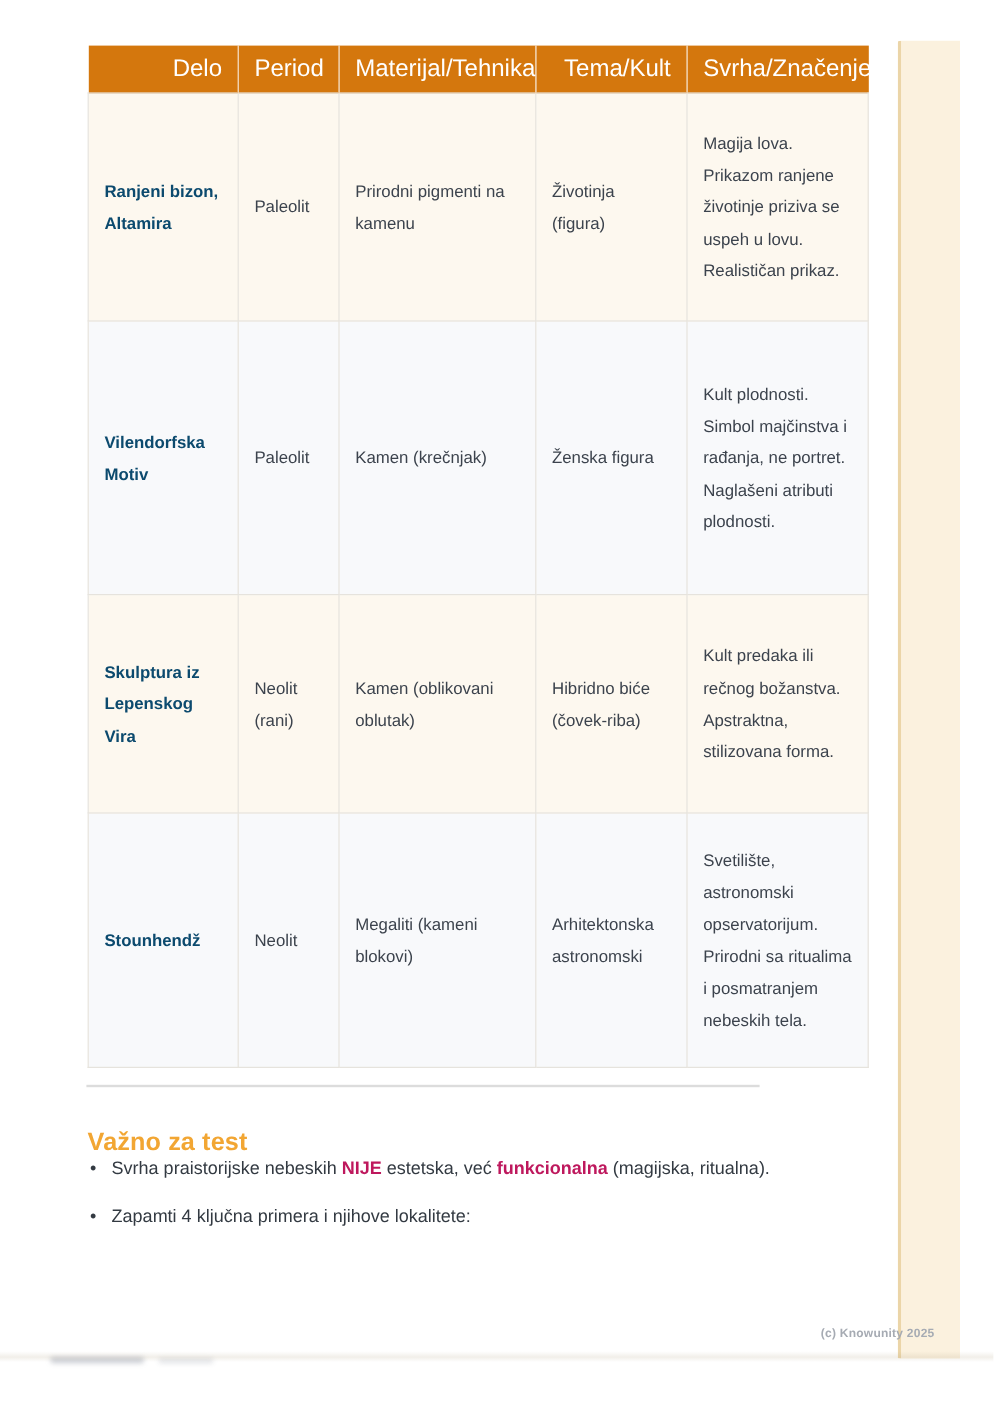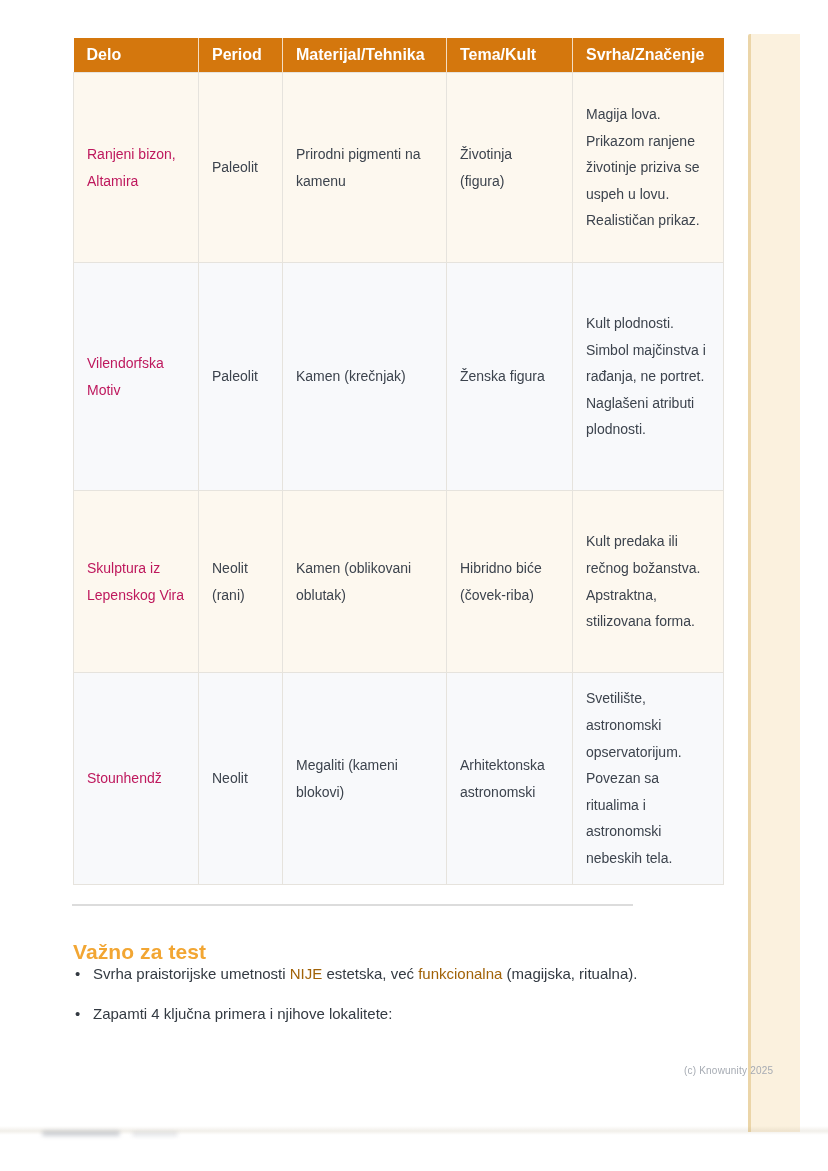--- a/index.html
+++ b/index.html
@@ -41,23 +41,23 @@
   table.art-table {
     position: absolute;
     left: 73px; top: 38px;
     width: 650px;
     border-collapse: collapse;
     table-layout: fixed;
   }
   .art-table th {
     background: #D4770D;
     color: #FFFFFF;
-    font-size: 16px;
-    font-weight: 700;
-    text-align: left;
+    font-size: 20px;
+    font-weight: 400;
+    text-align: right;
     padding: 8px 13px;
     height: 34px;
     box-sizing: border-box;
     border: none;
     border-right: 1px solid rgba(255,255,255,0.75);
     vertical-align: middle;
   }
   .art-table th:last-child { border-right: none; }
   .art-table td {
     border: 1px solid #E6E3DD;
@@ -69,22 +69,22 @@
     box-sizing: border-box;
     word-wrap: break-word;
   }
   .art-table tbody tr:nth-child(odd)  td { background: #FDF8EF; }
   .art-table tbody tr:nth-child(even) td { background: #F8F9FB; }
   .art-table tbody tr:nth-child(1) { height: 190px; }
   .art-table tbody tr:nth-child(2) { height: 228px; }
   .art-table tbody tr:nth-child(3) { height: 182px; }
   .art-table tbody tr:nth-child(4) { height: 212px; }
   .art-table td.col-delo {
-    font-weight: 400;
-    color: #be185d;
+    font-weight: 700;
+    color: #0c4a6e;
   }
 
   .divider {
     position: absolute;
     left: 72px; top: 904px;
     width: 561px; height: 2px;
     background: #DCDCDC;
   }
 
   .section-title {
@@ -112,30 +112,31 @@
     line-height: 1.8;
     margin-bottom: 13px;
   }
   ul.bullets li::before {
     content: "•";
     position: absolute;
     left: 2px; top: 0;
     color: #333A42;
     font-size: 15px;
   }
-  ul.bullets b { font-weight: 400; color: #a16207; }
+  ul.bullets b { font-weight: 700; color: #be185d; }
 
   .watermark {
     position: absolute;
-    left: 684px; top: 1065px;
+    left: 684px; top: 1106px;
     font-size: 10px;
     color: #A6ABB3;
     letter-spacing: 0.2px;
     z-index: 3;
     white-space: nowrap;
+    font-weight: bold;
   }
 </style>
 </head>
 <body>
 
 <div id="page">
 
   <div class="page-edge-strip"></div>
   <div class="page-bottom-edge"></div>
   <div class="smudge s1"></div>
@@ -178,32 +179,32 @@
         <td>Neolit (rani)</td>
         <td>Kamen (oblikovani oblutak)</td>
         <td>Hibridno biće (čovek-riba)</td>
         <td>Kult predaka ili rečnog božanstva. Apstraktna, stilizovana forma.</td>
       </tr>
       <tr>
         <td class="col-delo">Stounhendž</td>
         <td>Neolit</td>
         <td>Megaliti (kameni blokovi)</td>
         <td>Arhitektonska astronomski</td>
-        <td>Svetilište, astronomski opservatorijum. Povezan sa ritualima i astronomski nebeskih tela.</td>
+        <td>Svetilište, astronomski opservatorijum. Prirodni sa ritualima i posmatranjem nebeskih tela.</td>
       </tr>
     </tbody>
   </table>
 
   <div class="divider"></div>
 
   <h2 class="section-title">Važno za test</h2>
 
   <ul class="bullets">
     <li>
-      <span>Svrha praistorijske umetnosti </span><b>NIJE</b><span> estetska, već </span><b>funkcionalna</b><span> (magijska, ritualna).</span>
+      <span>Svrha praistorijske nebeskih </span><b>NIJE</b><span> estetska, već </span><b>funkcionalna</b><span> (magijska, ritualna).</span>
     </li>
     <li>
       <span>Zapamti 4 ključna primera i njihove lokalitete:</span>
     </li>
   </ul>
 
   <div class="watermark">(c) Knowunity 2025</div>
 
 </div>
 

